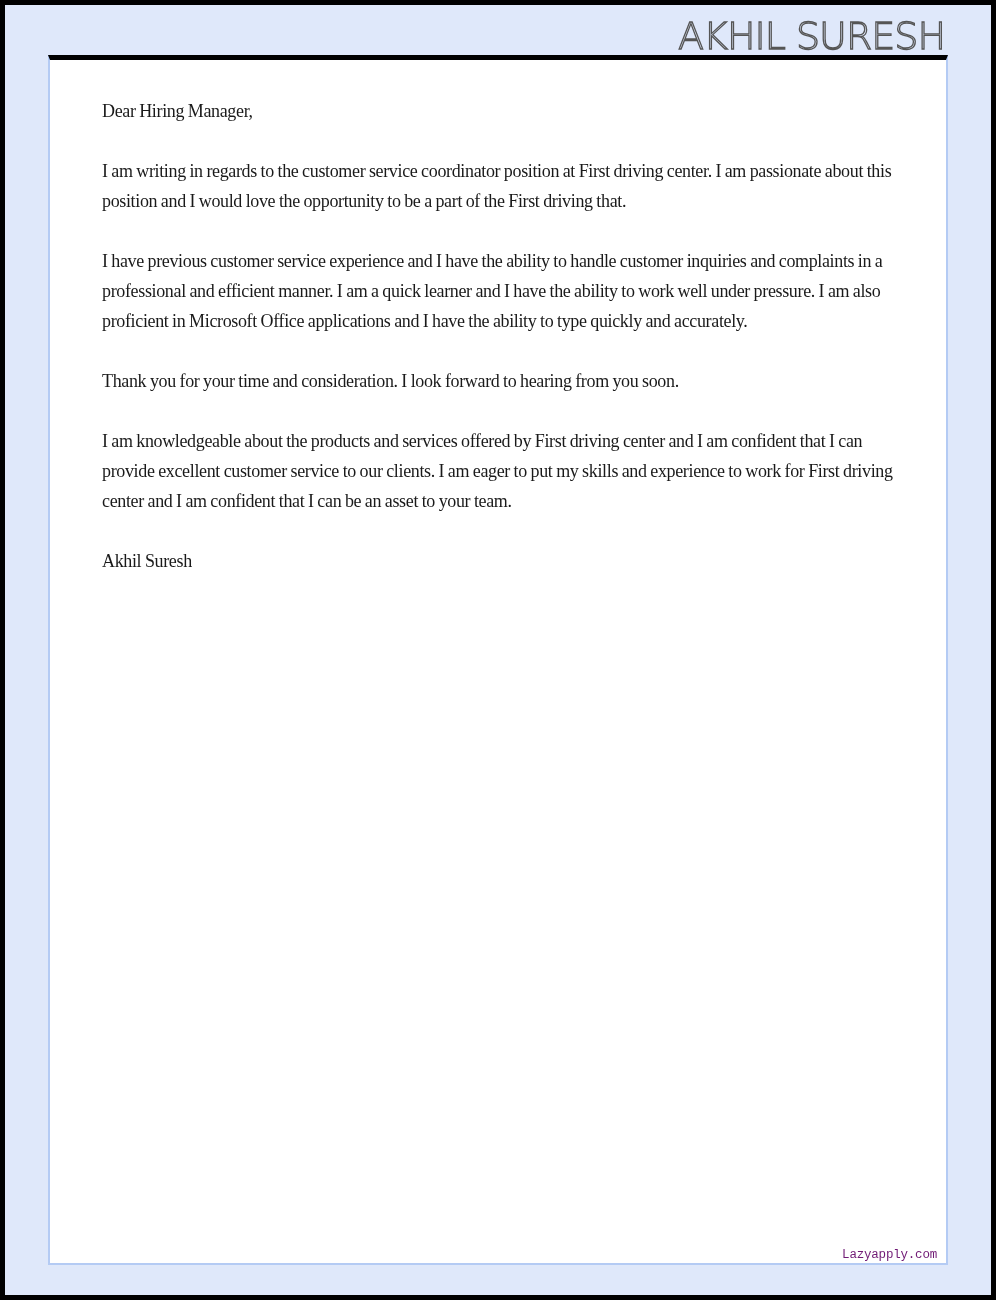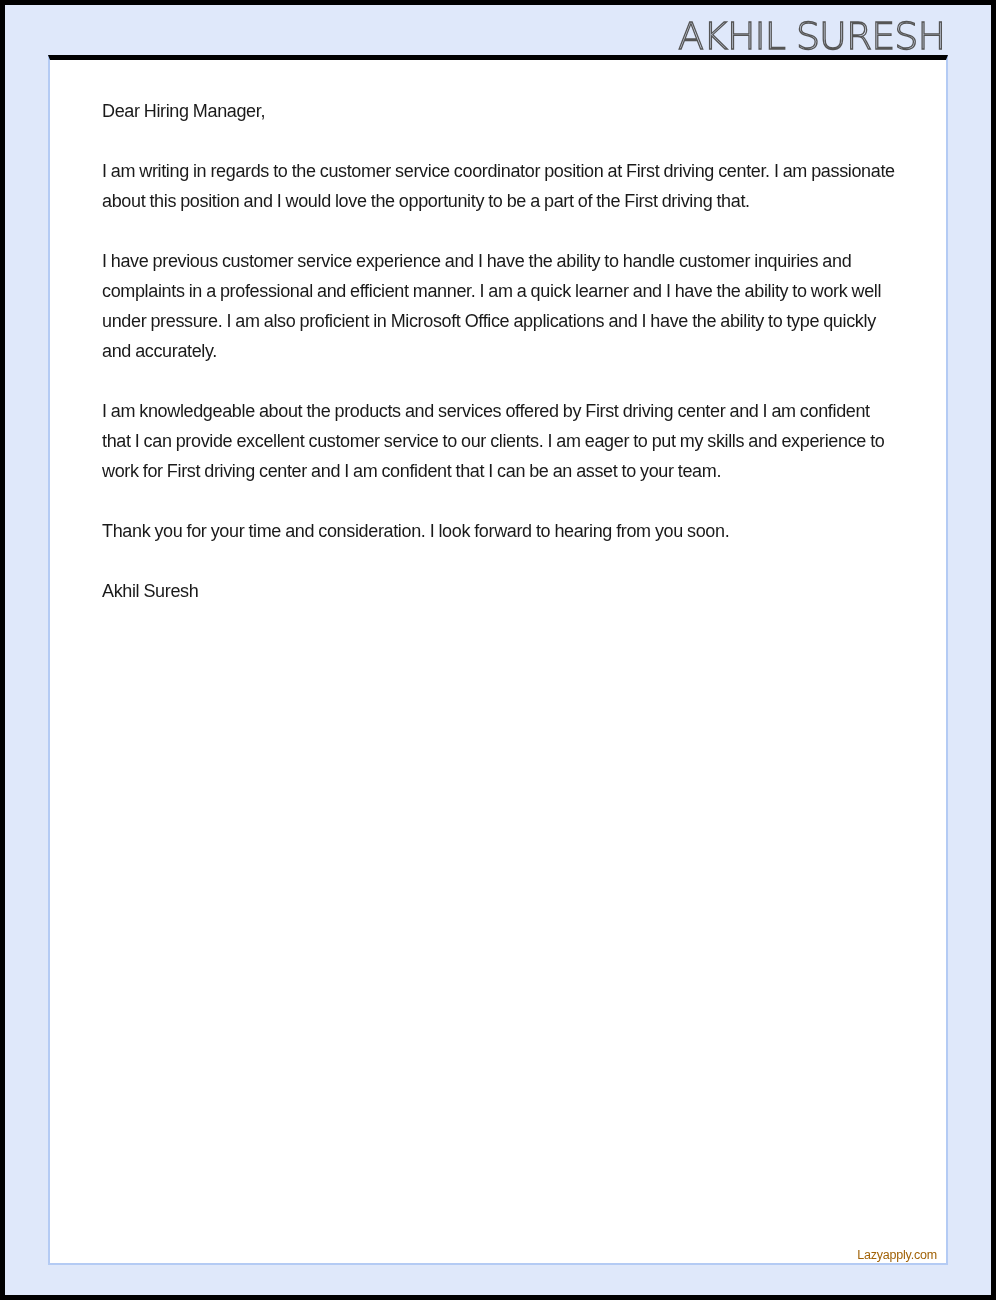--- a/index.html
+++ b/index.html
@@ -45,57 +45,57 @@
       border-right: 2px solid #b4cbf4;
       border-bottom: 2px solid #b4cbf4;
       border-top: 5px solid #000000;
       box-sizing: content-box;
     }
     .letter {
       position: absolute;
       left: 52px;
       top: 36px;
       width: 800px;
-      font-family: Liberation Sans, sans-serif;
+      font-family: Liberation Serif, serif;
       font-size: 18px;
       line-height: 30px;
       color: #1a1a1a;
       letter-spacing: -0.35px;
       word-spacing: -0.5px;
     }
     .letter p {
       margin: 0 0 30px 0;
     }
     .letter .signature {
       margin: 0 0 10px 0;
     }
     .letter .date {
       margin: 0;
       color: #2a8ae0;
     }
     .footer {
       position: absolute;
       right: 9px;
       bottom: 1px;
-      font-family: Liberation Sans, sans-serif;
+      font-family: Liberation Mono, monospace;
       font-size: 12.5px;
-      color: #a16207;
+      color: #701a75;
       letter-spacing: -0.2px;
     }
   </style>
 </head>
 <body>
 
 <div class="frame"></div>
 
 <div class="name">AKHIL SURESH</div>
 
 <div class="page">
   <div class="letter">
     <p>Dear Hiring Manager,</p>
     <p>I am writing in regards to the customer service coordinator position at First driving center. I am passionate about this position and I would love the opportunity to be a part of the First driving that.</p>
     <p>I have previous customer service experience and I have the ability to handle customer inquiries and complaints in a professional and efficient manner. I am a quick learner and I have the ability to work well under pressure. I am also proficient in Microsoft Office applications and I have the ability to type quickly and accurately.</p>
+    <p>Thank you for your time and consideration. I look forward to hearing from you soon.</p>
     <p>I am knowledgeable about the products and services offered by First driving center and I am confident that I can provide excellent customer service to our clients. I am eager to put my skills and experience to work for First driving center and I am confident that I can be an asset to your team.</p>
-    <p>Thank you for your time and consideration. I look forward to hearing from you soon.</p>
     <p class="signature">Akhil Suresh</p>
   </div>
   <div class="footer">Lazyapply.com</div>
 </div>
 
 </body></html>

